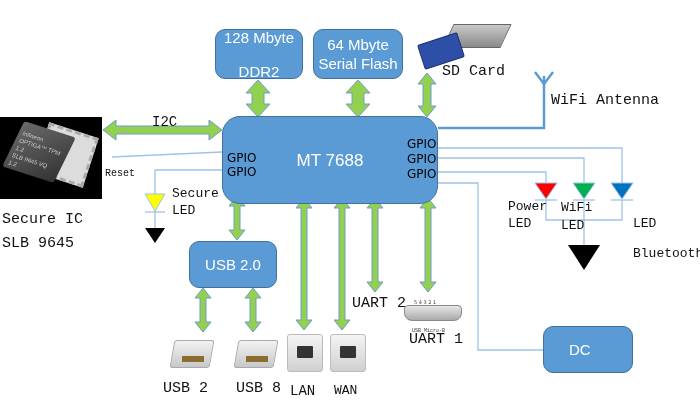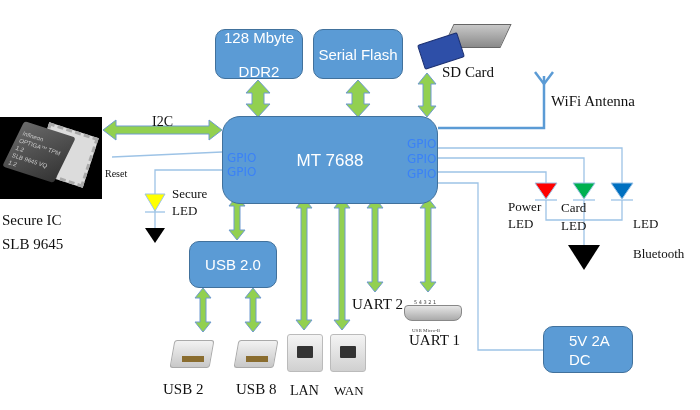--- a/index.html
+++ b/index.html
@@ -1,20 +1,20 @@
 <!DOCTYPE html>
 <html><head>
 <meta charset="utf-8">
 <style>
   html, body { margin:0; padding:0; background:#ffffff; }
   body { width:700px; height:410px; position:relative; overflow:hidden; font-family:"Liberation Sans", sans-serif; }
   .abs { position:absolute; }
   .box { position:absolute; background:#5b9bd5; border:1px solid #41719c; border-radius:10px; color:#ffffff; text-align:center; font-size:15px; line-height:19px; box-sizing:border-box; display:flex; flex-direction:column; justify-content:center; }
-  .lbl { position:absolute; color:#111; font-size:14px; line-height:16px; font-family:Liberation Serif, serif; white-space:nowrap; }
-  .gpio { position:absolute; color:#3b82f6; font-size:12px; font-family:"DejaVu Sans", sans-serif; }
+  .lbl { position:absolute; color:#111; font-size:14px; line-height:16px; font-family:Liberation Mono, monospace; white-space:nowrap; }
+  .gpio { position:absolute; color:#000000; font-size:12px; font-family:"DejaVu Sans", sans-serif; }
   svg.wires { position:absolute; left:0; top:0; }
 </style>
 </head>
 <body>
 
 <svg class="wires" width="700" height="410" viewBox="0 0 700 410">
   <defs>
     <g id="varrow">
       
     </g>
@@ -78,20 +78,21 @@
 
     <polygon points="253,288 245,298 250,298 250,322 245,322 253,332 261,322 256,322 256,298 261,298"></polygon>
   </g>
 </svg>
 
 <div class="box" style="left:215px;top:29px;width:88px;height:50px;gap:15px;">
   <span>128 Mbyte</span>
   <span>DDR2</span>
 </div>
 <div class="box" style="left:313px;top:29px;width:90px;height:50px;">
+  <span>64 Mbyte</span>
   <span>Serial Flash</span>
 </div>
 
 <div class="abs" style="left:412px;top:18px;width:98px;height:52px;">
   <div class="abs" style="left:36px;top:6px;width:56px;height:22px;background:linear-gradient(#c8c8c8,#8a8a8a);border:1px solid #666;transform:skewX(-25deg);"></div>
   <div class="abs" style="left:8px;top:20px;width:40px;height:24px;background:#2e4fa8;border:1px solid #1b2f70;border-radius:2px;transform:rotate(-18deg);"></div>
 </div>
 <div class="lbl" style="left:442px;top:64px;font-size:15px;">SD Card</div>
 
 <div class="lbl" style="left:551px;top:93px;font-size:15px;">WiFi Antenna</div>
@@ -116,21 +117,21 @@
 <div class="lbl" style="left:152px;top:114px;font-size:14px;">I2C</div>
 <div class="lbl" style="left:105px;top:166px;font-size:10px;">Reset</div>
 <div class="lbl" style="left:2px;top:212px;font-size:15px;">Secure IC</div>
 <div class="lbl" style="left:2px;top:236px;font-size:15px;">SLB 9645</div>
 
 <div class="lbl" style="left:172px;top:186px;font-size:13px;">Secure</div>
 <div class="lbl" style="left:172px;top:203px;font-size:13px;">LED</div>
 
 <div class="lbl" style="left:508px;top:199px;font-size:13px;">Power</div>
 <div class="lbl" style="left:508px;top:216px;font-size:13px;">LED</div>
-<div class="lbl" style="left:561px;top:200px;font-size:13px;">Card</div>
+<div class="lbl" style="left:561px;top:200px;font-size:13px;">WiFi</div>
 <div class="lbl" style="left:561px;top:218px;font-size:13px;">LED</div>
 <div class="lbl" style="left:633px;top:198px;font-size:13px;margin-top:48px;">Bluetooth</div>
 <div class="lbl" style="left:633px;top:216px;font-size:13px;">LED</div>
 
 <div class="box" style="left:189px;top:241px;width:88px;height:47px;">
   <span>USB 2.0</span>
 </div>
 
 <div class="abs" style="left:168px;top:336px;width:46px;height:36px;">
   <div class="abs" style="left:4px;top:4px;width:38px;height:26px;background:linear-gradient(#f2f2f2,#c8c8c8);border:1px solid #aaa;border-radius:3px;transform:skewX(-10deg);"></div>
@@ -153,15 +154,14 @@
 
 <div class="lbl" style="left:352px;top:296px;font-size:15px;">UART 2</div>
 <div class="abs" style="left:404px;top:299px;width:58px;height:22px;">
   <div class="abs" style="left:10px;top:0;font-size:5px;color:#444;font-family:'DejaVu Sans',sans-serif;">5 4 3 2 1</div>
   <div class="abs" style="left:0;top:6px;width:56px;height:14px;background:linear-gradient(#e6e6e6,#aaa);border:1px solid #888;border-radius:4px 4px 8px 8px;"></div>
 </div>
 <div class="lbl" style="left:412px;top:323px;font-size:5px;color:#444;">USB Micro-B</div>
 <div class="lbl" style="left:409px;top:332px;font-size:15px;">UART 1</div>
 
 <div class="box" style="left:543px;top:326px;width:90px;height:47px;text-align:left;padding-left:25px;">
-  <span>5V 2A</span>
   <span>DC</span>
 </div>
 
 </body></html>

